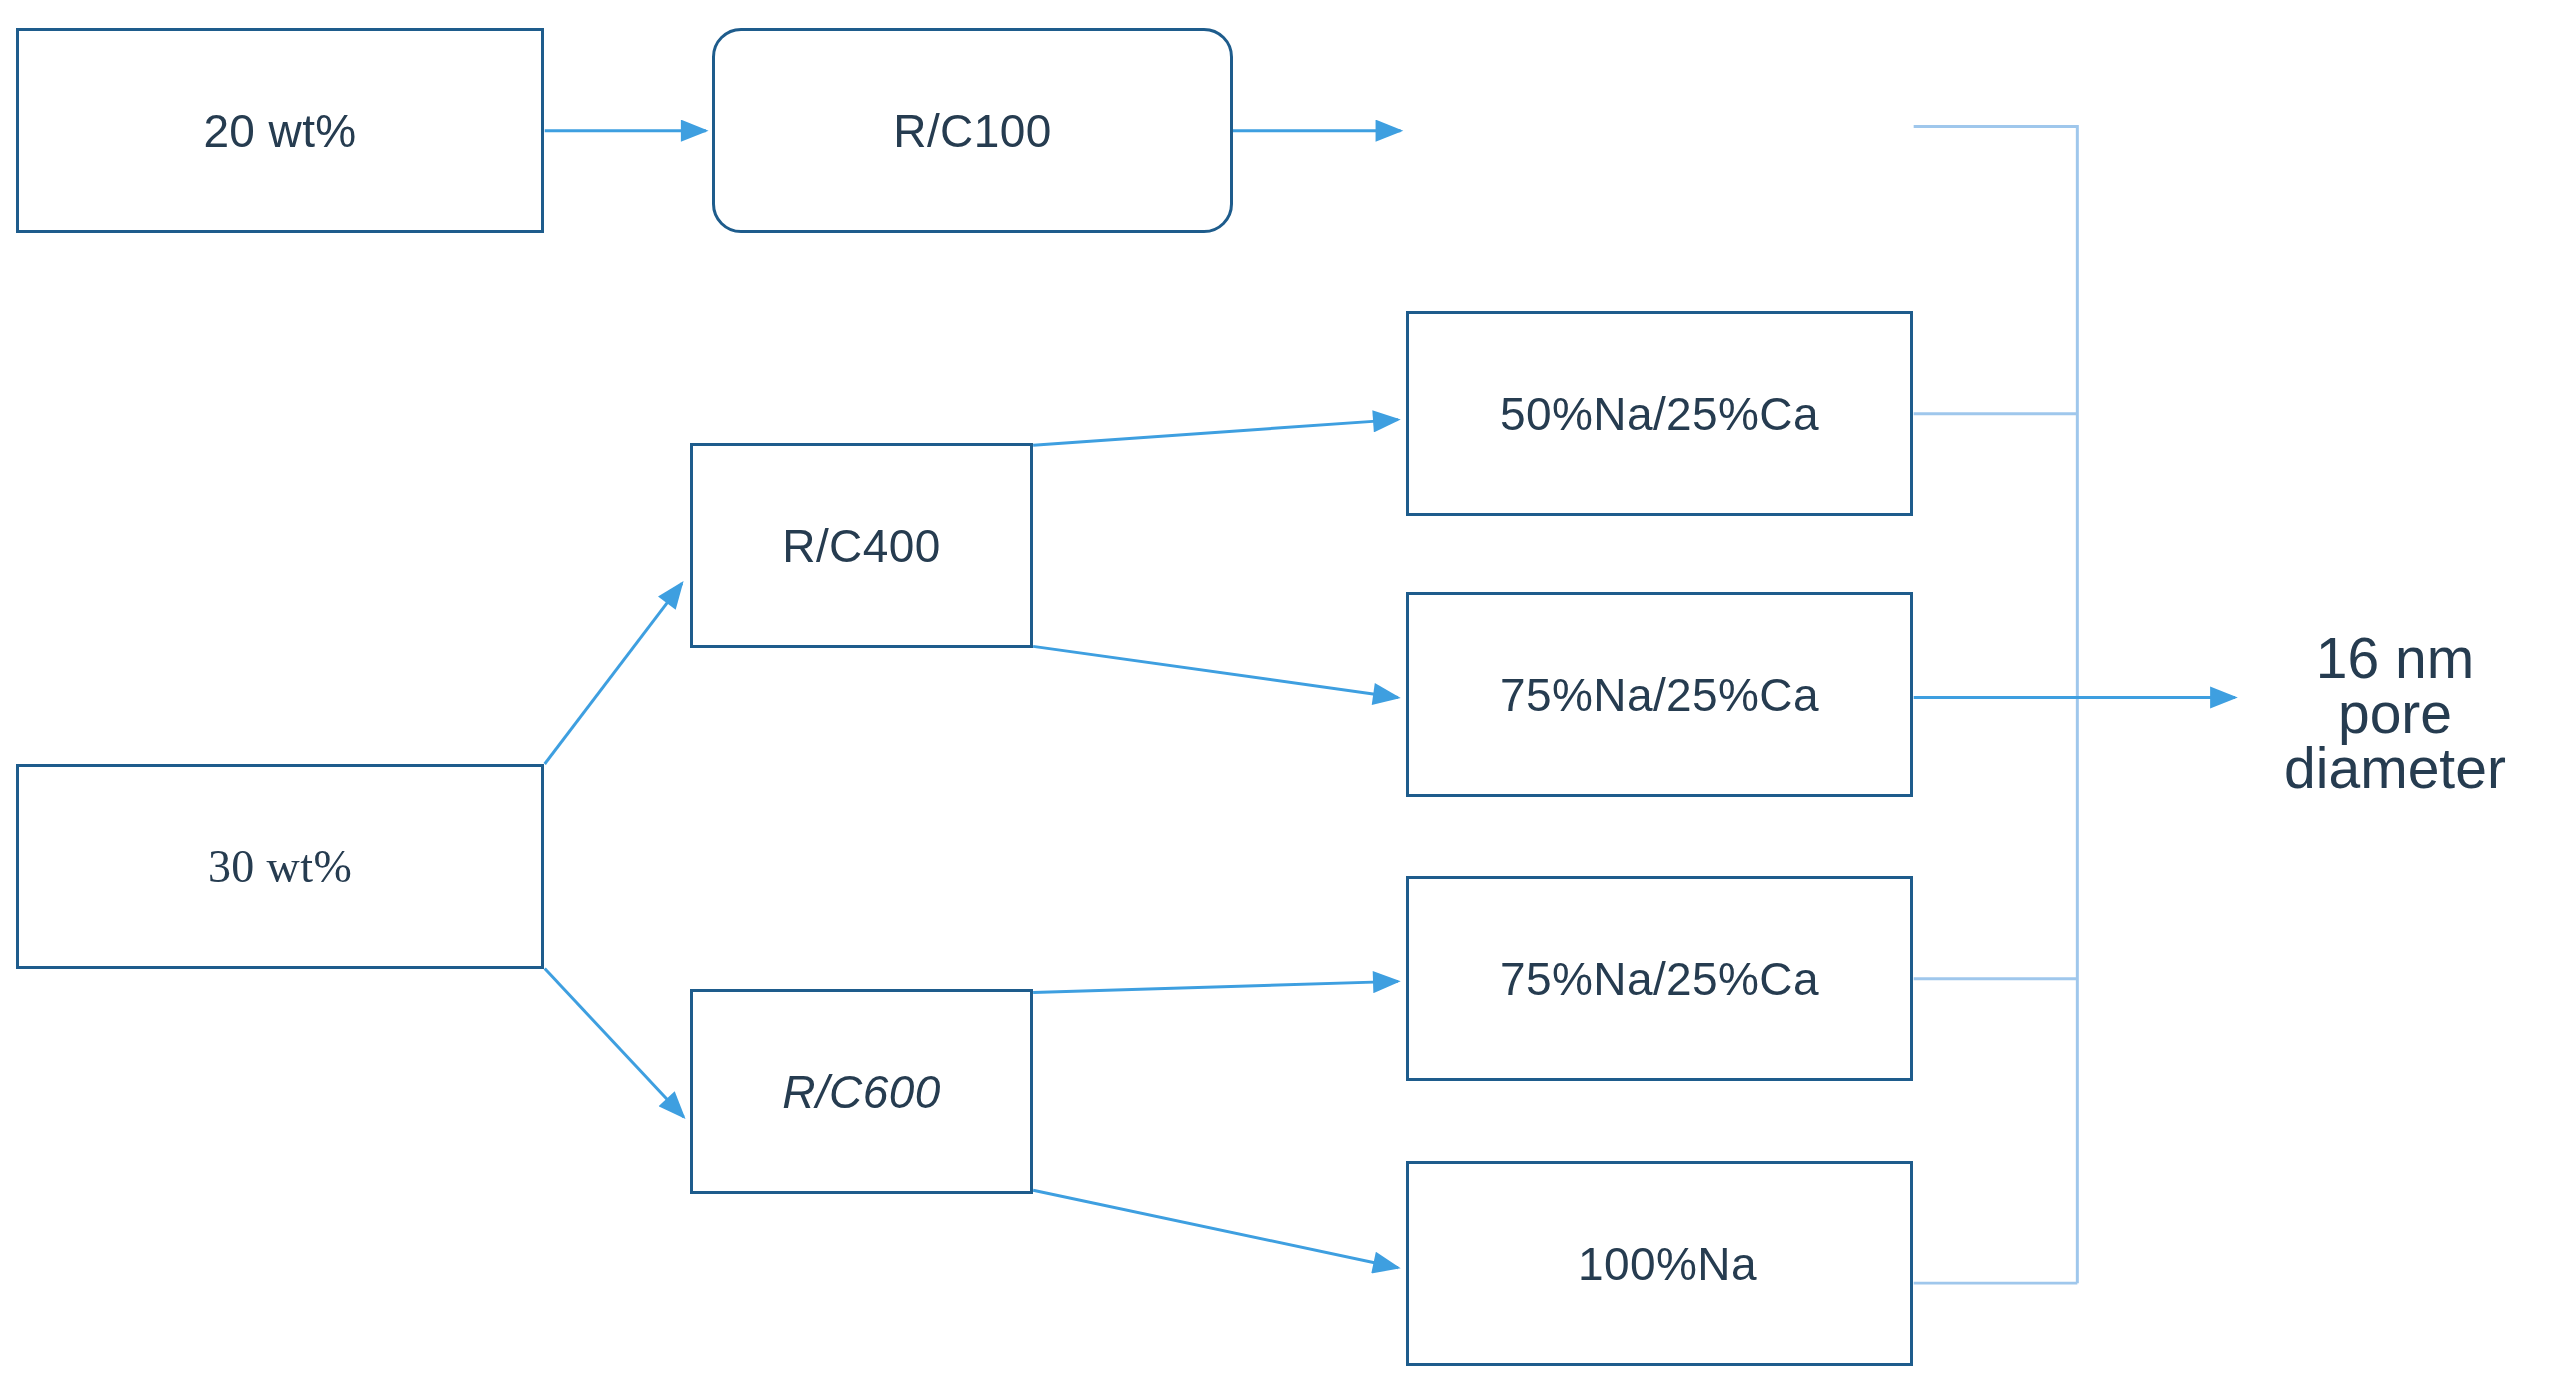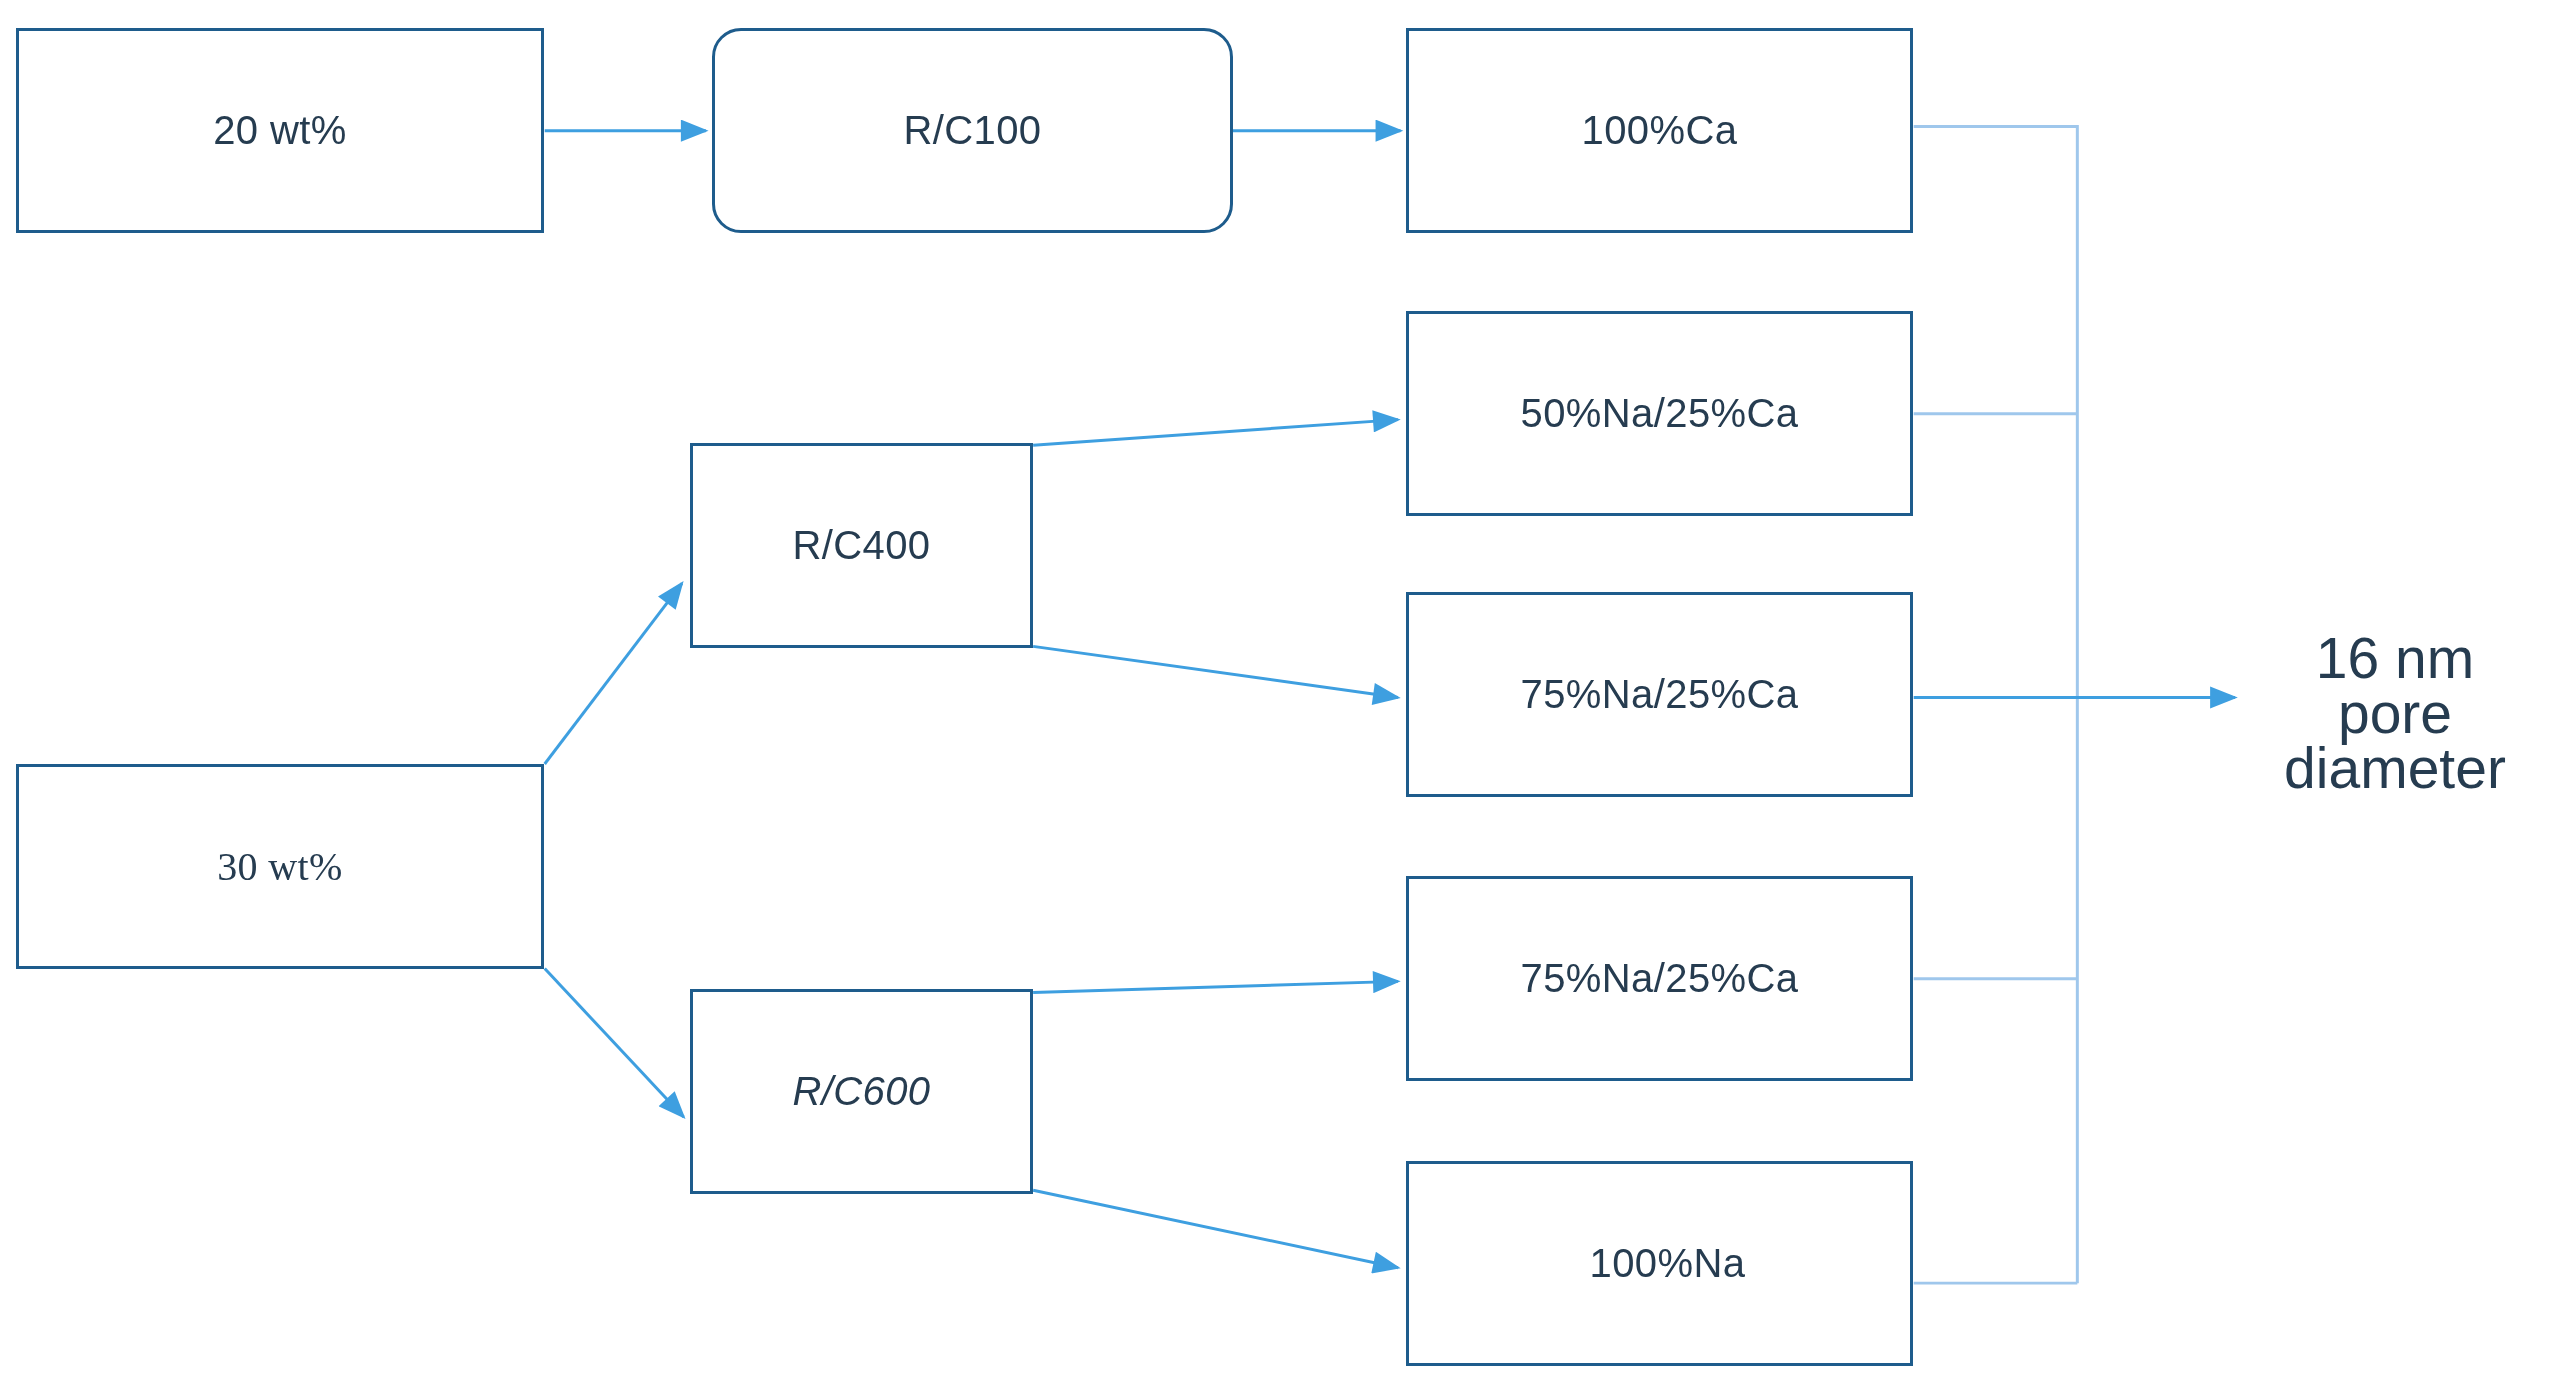--- a/index.html
+++ b/index.html
@@ -23,21 +23,21 @@
   }
   .edge-strong{stroke:var(--arrow);stroke-width:3.5;fill:none;}
   .edge-pale{stroke:var(--pale);stroke-width:3.5;fill:none;}
   .node{
     position:absolute;
     box-sizing:border-box;
     border:3.4px solid var(--border);
     background:var(--bg);
     display:flex;align-items:center;justify-content:center;
     color:var(--text);
-    font-size:40px;
+    font-size:46px;
     letter-spacing:0.4px;
   }
   .node span{white-space:nowrap;}
   .outlabel{
     position:absolute;
     left:2223px;top:631px;width:344px;
     text-align:center;
     color:var(--text);
     font-size:57px;
     line-height:55px;
@@ -72,23 +72,20 @@
 
     <line class="edge-strong" x1="2245" y1="818" x2="2622" y2="818" marker-end="url(#ah)"></line>
   </svg>
 
   <div class="node" style="left:16px;top:28px;width:528px;height:205px;">
     <span>20 wt%</span>
   </div>
   <div class="node" style="left:712px;top:28px;width:521px;height:205px;border-radius:29px;">
     <span>R/C100</span>
   </div>
-  <div class="node" style="left:1406px;top:28px;width:507px;height:205px;">
-    <span>100%Ca</span>
-  </div>
 
   <div class="node" style="left:1406px;top:311px;width:507px;height:205px;">
     <span>50%Na/25%Ca</span>
   </div>
   <div class="node" style="left:1406px;top:592px;width:507px;height:205px;">
     <span>75%Na/25%Ca</span>
   </div>
   <div class="node" style="left:1406px;top:876px;width:507px;height:205px;">
     <span>75%Na/25%Ca</span>
   </div>

